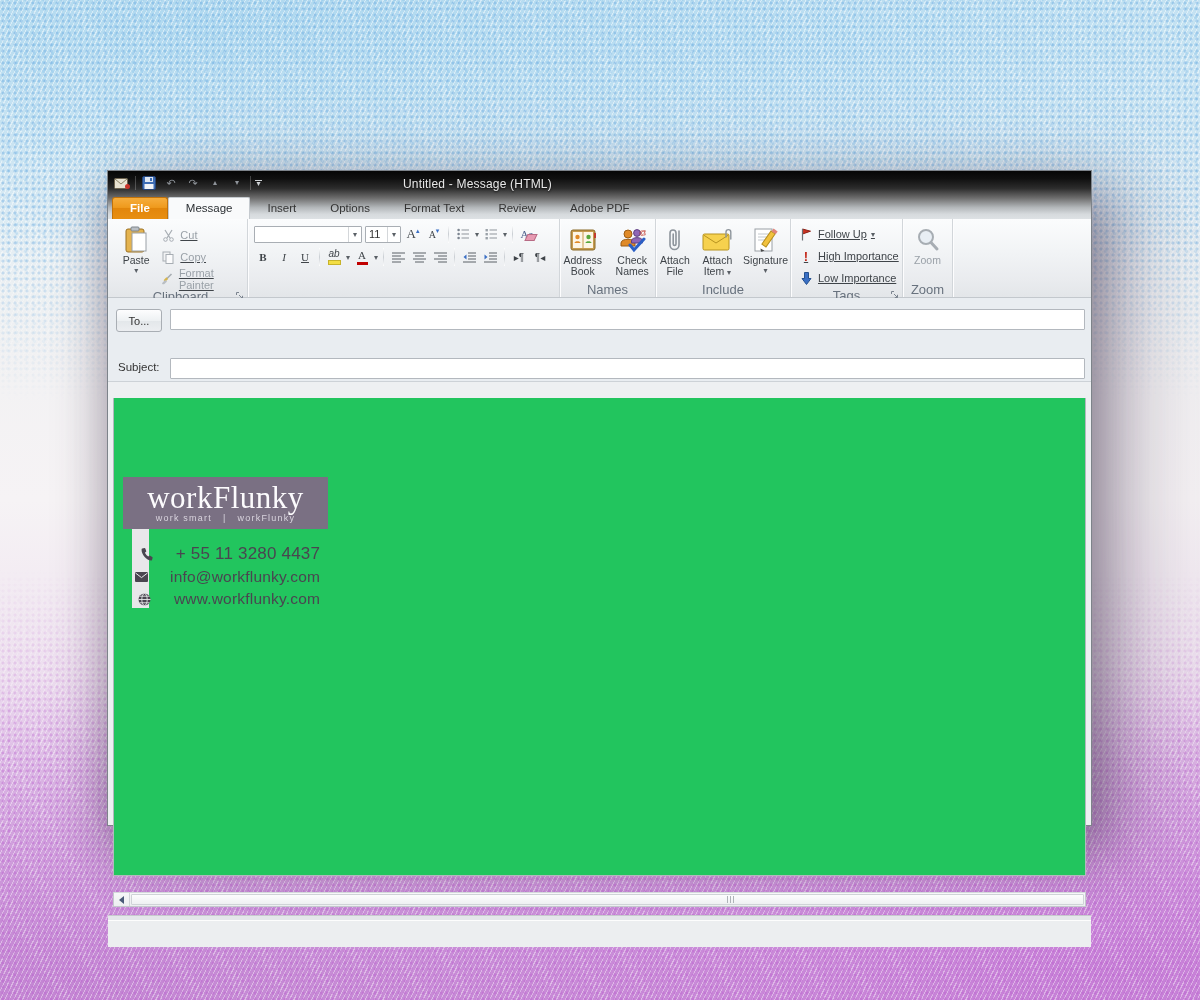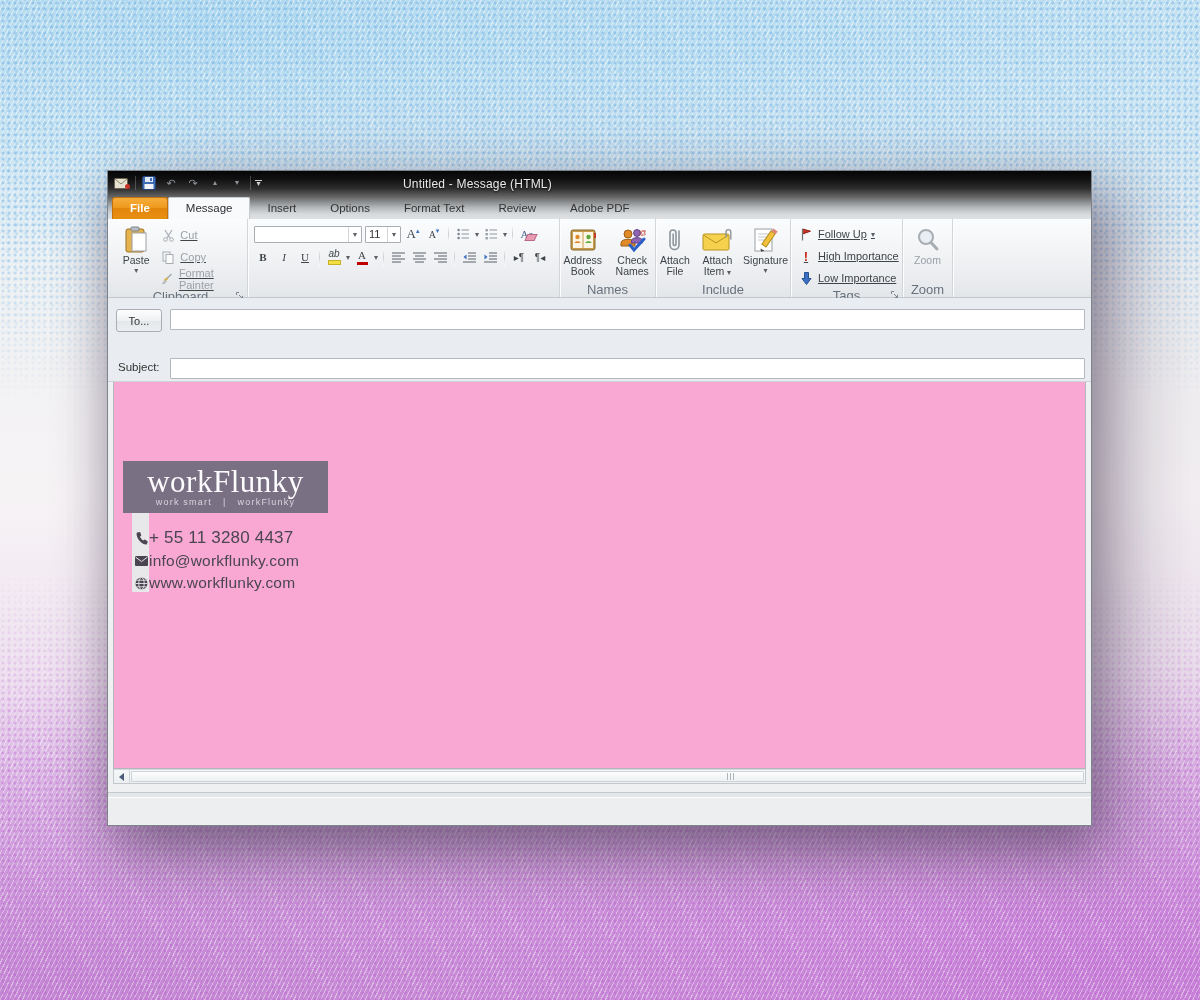--- a/index.html
+++ b/index.html
@@ -103,27 +103,27 @@
   .hbtn{
     position:absolute;left:8px;top:0;width:44px;height:21px;
     background:linear-gradient(180deg,#fdfdfe,#eef1f3 50%,#e3e7ea 52%,#eceef1);
     border:1px solid #a9aeb4;border-radius:3px;display:flex;align-items:center;justify-content:center;
     font-size:11px;color:#333;
   }
   .hfield{position:absolute;left:62px;right:6px;top:0;height:21px;background:#fff;border:1px solid #b3b8be;box-sizing:border-box;border-radius:1px;font:11.5px "Liberation Sans",sans-serif;padding:0 4px;outline:none;}
   .hlabel{position:absolute;left:10px;top:3px;font-size:11.5px;color:#333;}
 
   
-  .bodyarea{height:387px;margin:0 5px;background:#f9a8d4;border:1px solid #b3b8be;border-top:none;box-sizing:border-box;position:relative;overflow:hidden;}
+  .bodyarea{height:478px;margin:16px 5px;background:#22c55e;border:1px solid #b3b8be;border-top:none;box-sizing:border-box;position:relative;overflow:hidden;}
   .sig-logo{position:absolute;left:9px;top:79px;width:205px;height:52px;background:#7a7083;display:flex;flex-direction:column;align-items:center;justify-content:center;}
   .sig-brand{font-family:"Liberation Serif",serif;font-size:31px;line-height:30px;color:#fcfbfd;letter-spacing:.5px;}
   .sig-tagline{font-size:9px;color:#d9d4de;letter-spacing:1.2px;white-space:pre;margin-top:0px;}
   .sig-strip{position:absolute;left:18px;top:131px;width:17px;height:79px;background:#e8e7ea;}
   .sig-contacts{position:absolute;left:20px;top:146px;display:flex;flex-direction:column;gap:4px;}
-  .c-row{display:flex;align-items:center;gap:1px;}
+  .c-row{display:flex;align-items:center;gap:22px;justify-content:flex-end;}
   .c-ic{width:14px;display:flex;justify-content:center;}
   .c-txt{color:#4a4550;font-size:15.5px;letter-spacing:.2px;}
   .c-txt.phone{font-size:17px;}
 
   
   .hscroll{height:15px;margin:0 5px;background:linear-gradient(180deg,#f6f7f8,#eceef0);border:1px solid #c3c8cd;border-top:1px solid #d4d8db;box-sizing:border-box;position:relative;display:flex;}
   .sb-arrow{width:15px;height:100%;display:flex;align-items:center;justify-content:center;border-right:1px solid #d0d4d8;}
   .sb-arrow .tri{width:0;height:0;border-top:4px solid transparent;border-bottom:4px solid transparent;border-right:5px solid #4a5a78;}
   .sb-track{flex:1;position:relative;}
   .sb-thumb{position:absolute;left:1px;right:1px;top:1px;bottom:1px;background:linear-gradient(180deg,#fdfdfe,#eef0f2);border:1px solid #cfd3d7;border-radius:1px;}

